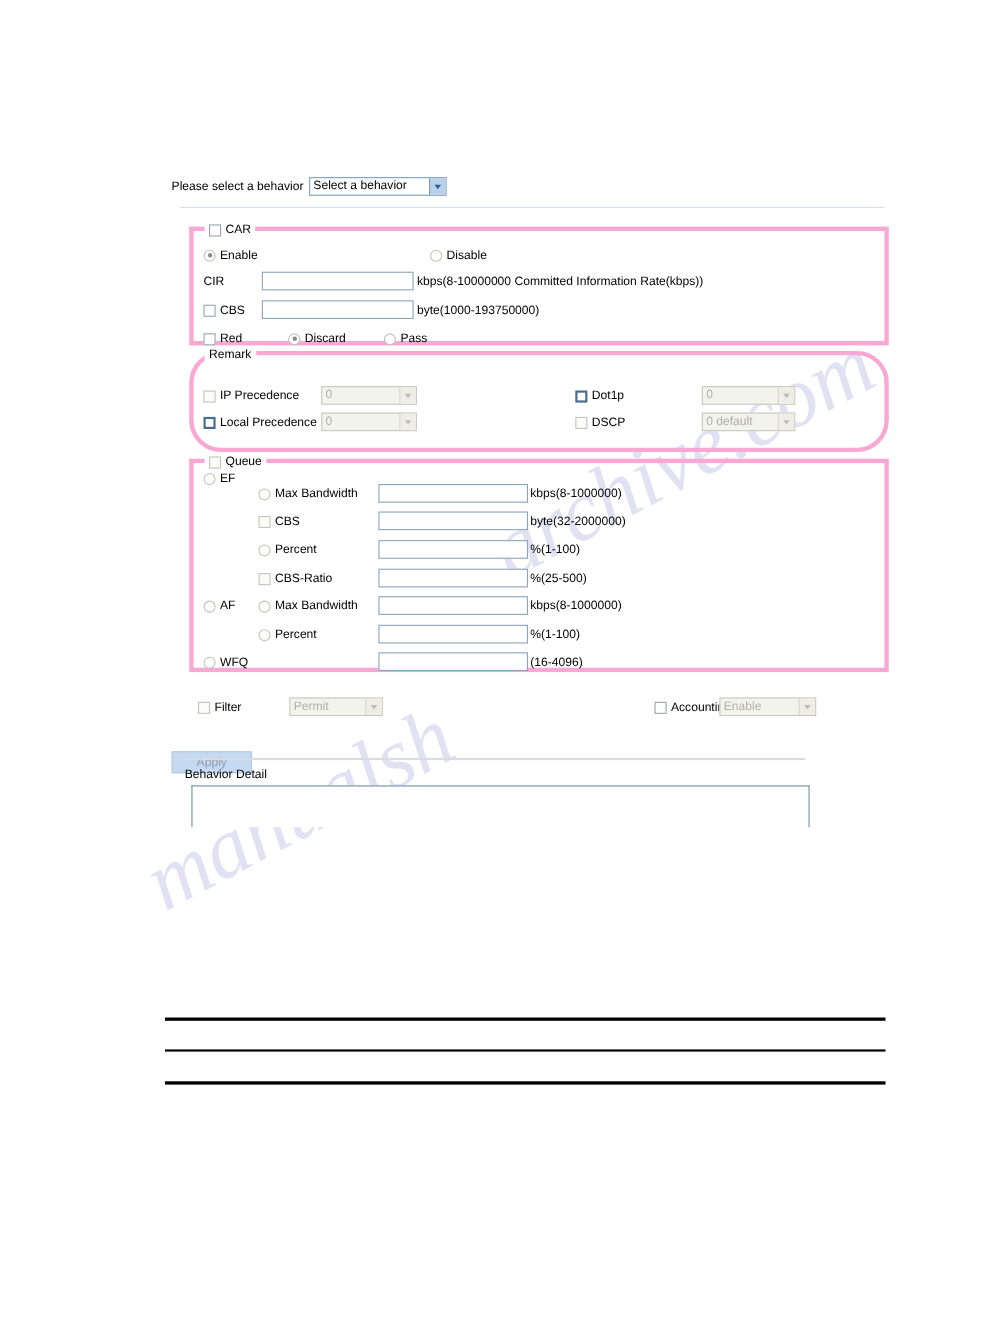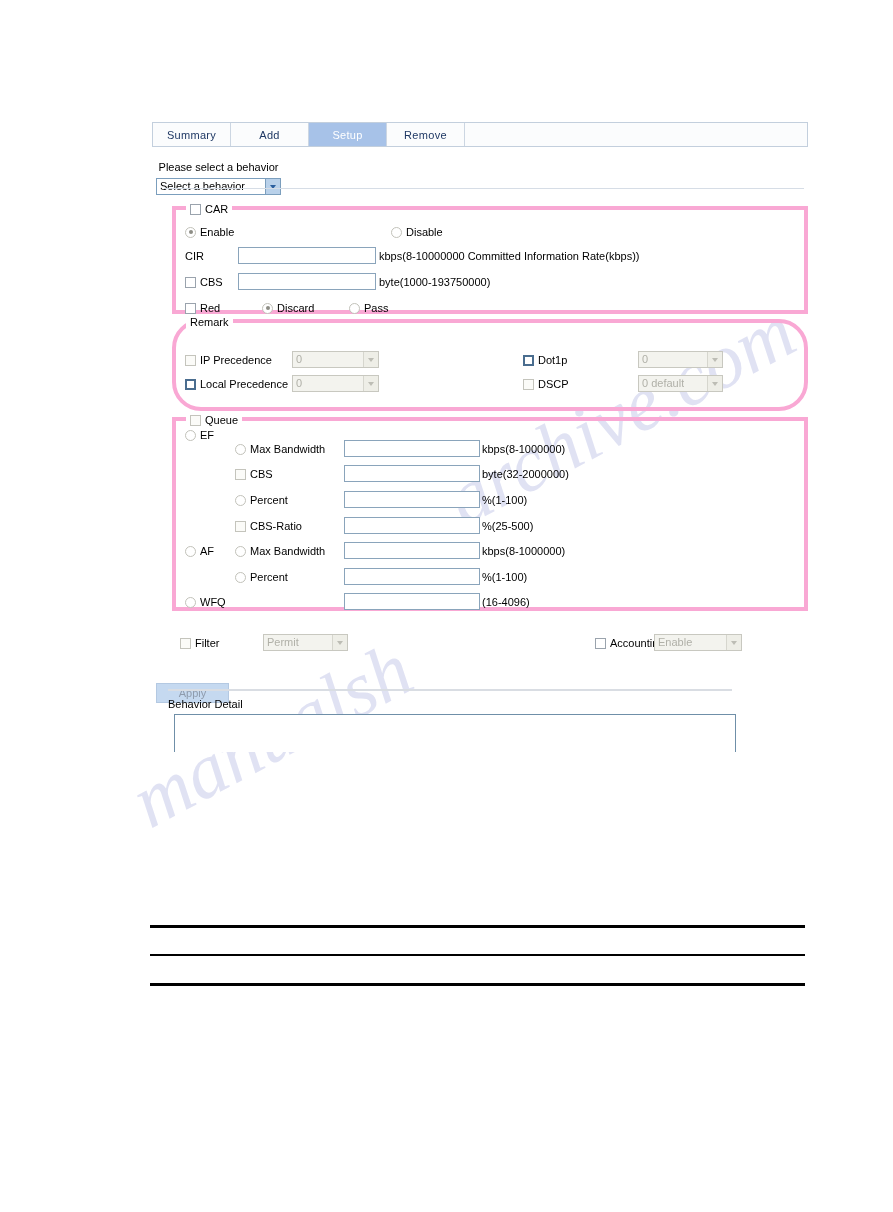--- a/index.html
+++ b/index.html
@@ -80,21 +80,20 @@
   }
 
   
   .select-row {
     position: absolute;
     left: 156px;
     top: 161px;
     display: flex;
     align-items: center;
     gap: 5px;
-    flex-direction: column;
   }
   .select-row .lbl { font-size: 11px; color:#000; }
 
   
   .sel {
     display: inline-flex;
     align-items: center;
     justify-content: space-between;
     border: 1px solid #7b9ebd;
     background: #ffffff;
@@ -270,27 +269,20 @@
 </head>
 <body>
 
 <div class="watermark">
   <div class="wm-text wm1">archive.com</div>
   <div class="wm-text wm2">manualsh</div>
 </div>
 
 <div class="page">
 
-  <div class="tabbar">
-    <div class="tab">Summary</div>
-    <div class="tab">Add</div>
-    <div class="tab active">Setup</div>
-    <div class="tab">Remove</div>
-    <div class="tab-filler"></div>
-  </div>
 
   <div class="select-row">
     <span class="lbl">Please select a behavior</span>
     <span class="sel" style="width:125px;">
       <span class="sel-text">Select a behavior</span>
       <span class="arrow"></span>
     </span>
   </div>
 
   <div class="hr-top"></div>

